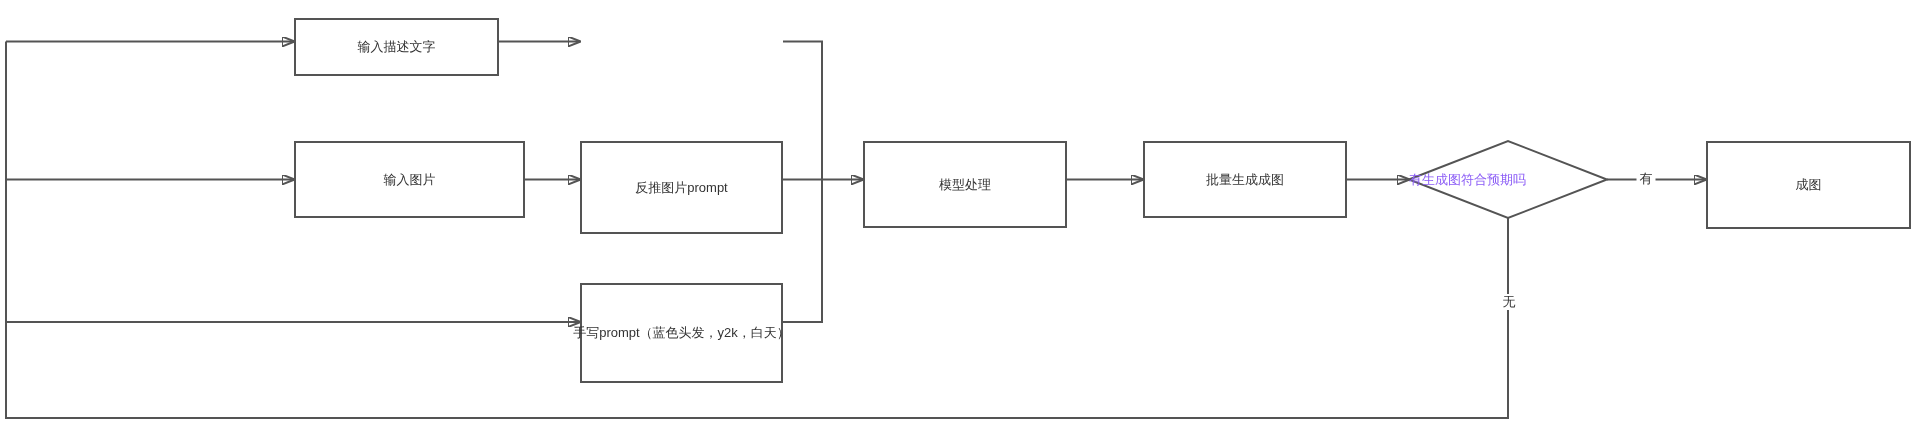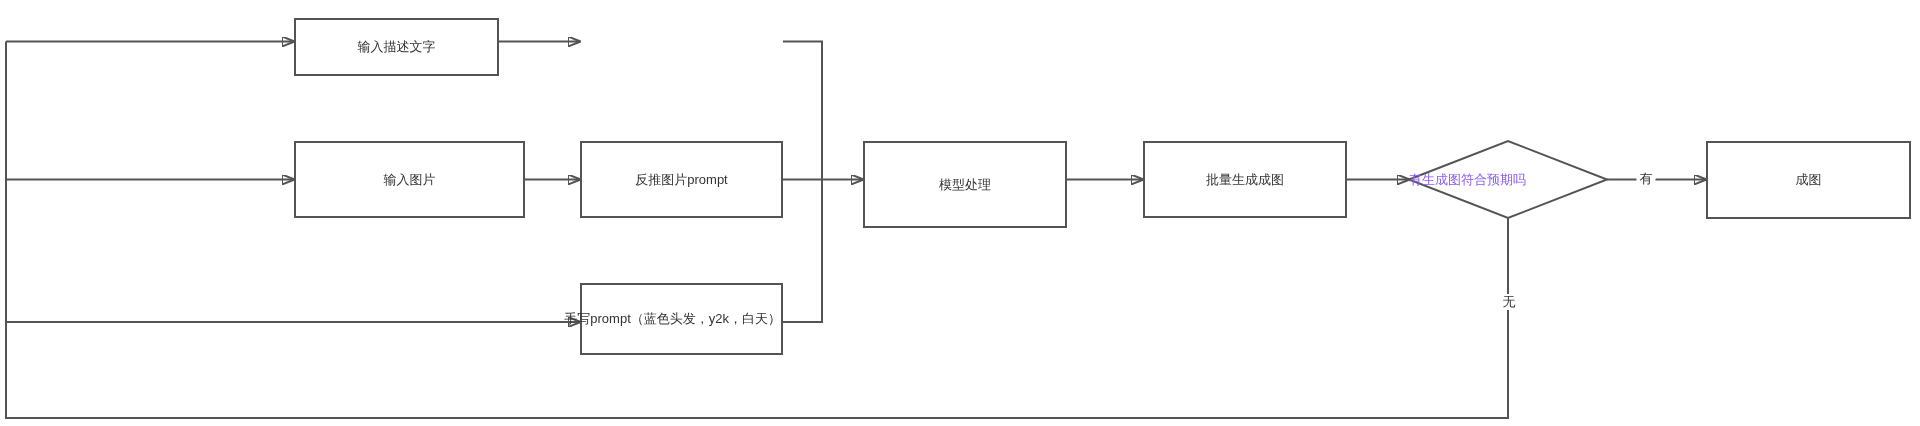--- a/index.html
+++ b/index.html
@@ -89,37 +89,37 @@
 
   <div class="node" style="left:294px; top:18px; width:205px; height:58px;">
     <span>输入描述文字</span>
   </div>
 
 
   <div class="node" style="left:294px; top:141px; width:231px; height:77px;">
     <span>输入图片</span>
   </div>
 
-  <div class="node" style="left:580px; top:141px; width:203px; height:77px;">
+  <div class="node" style="left:580px; top:141px; width:203px; height:93px;">
     <span>反推图片prompt</span>
   </div>
 
-  <div class="node" style="left:580px; top:283px; width:203px; height:72px;justify-content:flex-end;">
+  <div class="node" style="left:580px; top:283px; width:203px; height:100px;">
     <span>手写prompt（蓝色头发，y2k，白天）</span>
   </div>
 
   <div class="node" style="left:863px; top:141px; width:204px; height:87px;">
     <span>模型处理</span>
   </div>
 
   <div class="node" style="left:1143px; top:141px; width:204px; height:77px;">
     <span>批量生成成图</span>
   </div>
 
-  <div class="node" style="left:1706px; top:141px; width:205px; height:78px;">
+  <div class="node" style="left:1706px; top:141px; width:205px; height:88px;">
     <span>成图</span>
   </div>
 
   <div class="diamond-label" style="left:1409px; top:141px; width:198px; height:77px;">
     <span>有生成图符合预期吗</span>
   </div>
 
   <span class="edge-label" style="left:1646px; top:179px;">有</span>
 
   <span class="edge-label" style="left:1509px; top:302px;">无</span>

